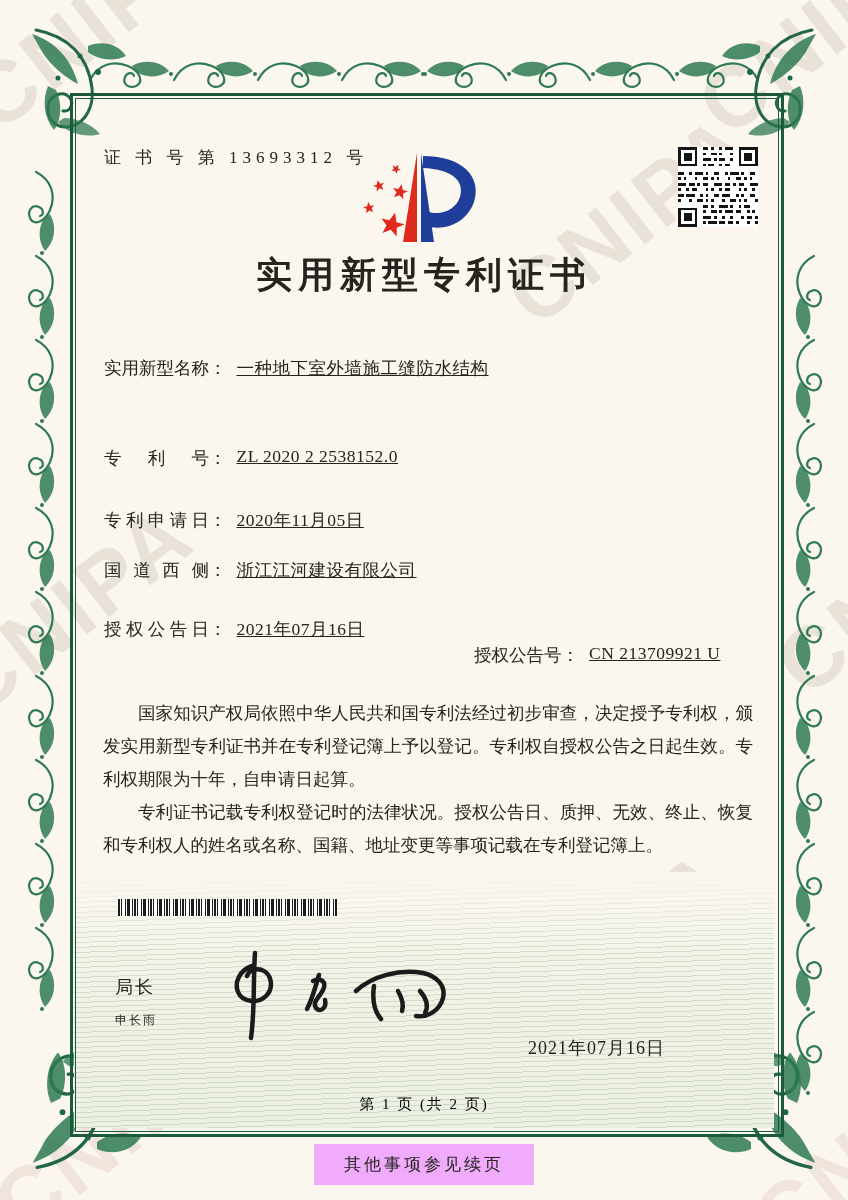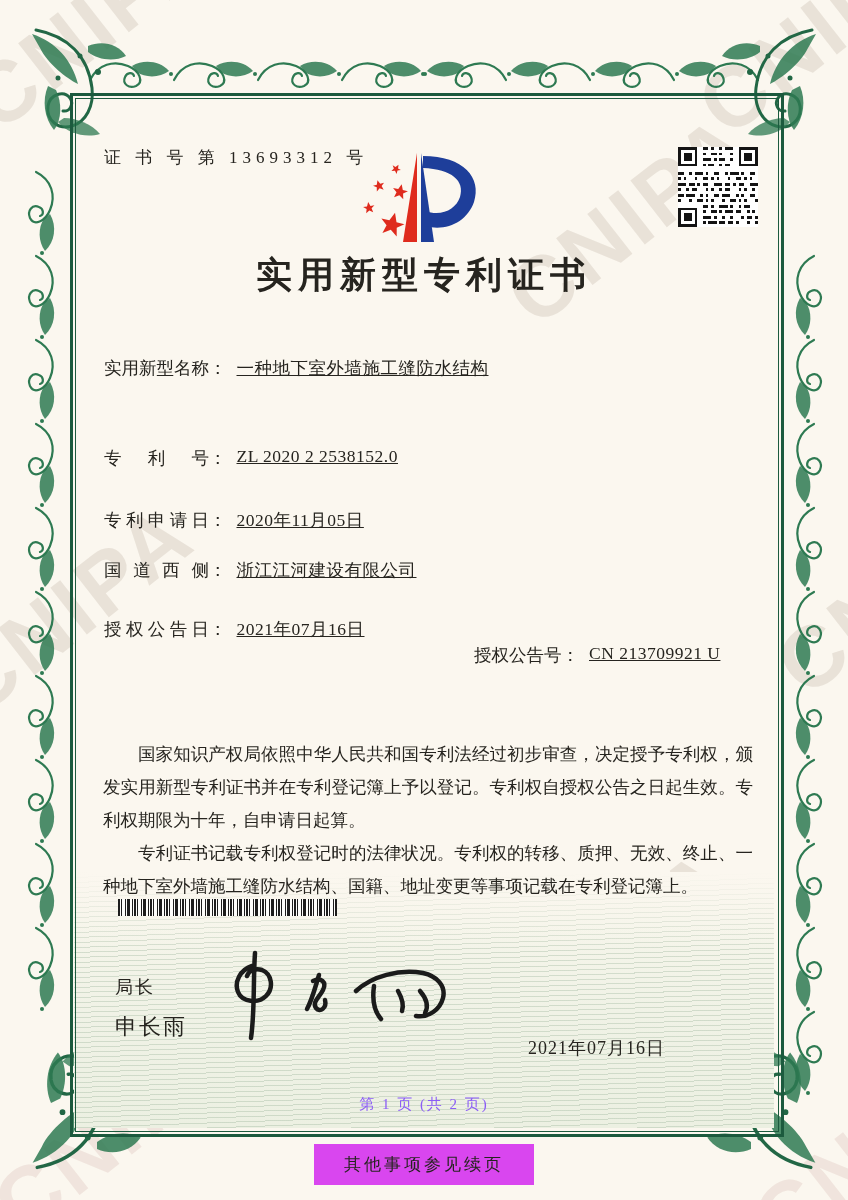--- a/index.html
+++ b/index.html
@@ -71,43 +71,42 @@
     text-align:justify;text-align-last:justify;
     vertical-align:top;
   }
   .fcolon{display:inline-block;vertical-align:top;}
   .fvalue{display:inline-block;margin-left:10px;vertical-align:top;letter-spacing:0.5px;text-decoration:underline;}
   .grant-right{position:absolute;left:370px;top:0;white-space:nowrap;margin-top:26px;}
   .paras{
     position:absolute;left:103px;top:697px;width:650px;
     font-size:17.5px;line-height:33px;
     text-align:justify;
-    margin-top:41px;
   }
   .paras p{margin:0;text-indent:2em;}
   .barcode{
     position:absolute;left:118px;top:899px;width:219px;height:17px;
     background:repeating-linear-gradient(90deg,
       #1d1d1d 0 2px,#fdfdfb 2px 3px,
       #1d1d1d 3px 4px,#fdfdfb 4px 7px,
       #1d1d1d 7px 8px,#fdfdfb 8px 9px,
       #1d1d1d 9px 12px,#fdfdfb 12px 14px,
       #1d1d1d 14px 15px,#fdfdfb 15px 16px);
   }
   .signer-title{position:absolute;left:115px;top:975px;font-size:18px;letter-spacing:2px;}
-  .signer-name{position:absolute;left:115px;top:1012px;font-size:22px;letter-spacing:2px;}
+  .signer-name{position:absolute;left:115px;top:1012px;font-size:12px;letter-spacing:2px;}
   .signature{position:absolute;left:222px;top:948px;}
   .issue-date{position:absolute;left:528px;top:1036px;font-size:18px;letter-spacing:1px;}
   .page-info{
     position:absolute;left:0;top:1095px;width:100%;
-    text-align:center;font-size:15px;letter-spacing:2px;color:#8b5cf6;
+    text-align:center;font-size:15px;letter-spacing:2px;color:#000000;
   }
   .footer-note{
     position:absolute;left:50%;top:1144px;transform:translateX(-50%);
-    background:#d946ef;
+    background:#f0abfc;
     padding:9px 30px;
     font-size:17px;letter-spacing:3px;
     z-index:5;
   }
 </style>
 </head>
 <body>
 
 <div class="page">
 
@@ -251,21 +250,21 @@
 
     <div class="frow" style="top:617px;width:650px;">
       <span class="flabel">授权公告日</span><span class="fcolon">：</span><span class="fvalue">2021年07月16日</span>
       <span class="grant-right">
         <span>授权公告号</span><span>：</span><span class="fvalue">CN 213709921 U</span>
       </span>
     </div>
 
     <div class="paras">
       <p>国家知识产权局依照中华人民共和国专利法经过初步审查，决定授予专利权，颁发实用新型专利证书并在专利登记簿上予以登记。专利权自授权公告之日起生效。专利权期限为十年，自申请日起算。</p>
-      <p>专利证书记载专利权登记时的法律状况。专利权的转移、质押、无效、终止、一种地下室外墙施工缝防水结构、国籍、地址变更等事项记载在专利登记簿上。</p>
+      <p>专利证书记载专利权登记时的法律状况。授权公告日、质押、无效、终止、恢复和专利权人的姓名或名称、国籍、地址变更等事项记载在专利登记簿上。</p>
     </div>
 
     <div class="barcode"></div>
 
     <div class="signer-title">局长</div>
     <div class="signer-name">申长雨</div>
 
     <svg class="signature" width="232" height="96" viewBox="0 0 232 96" aria-hidden="true">
       <g fill="none" stroke="#1b1b1b" stroke-width="4.5" stroke-linecap="round" stroke-linejoin="round">
         <path d="M30,18 C18,22 12,34 16,44 C20,54 36,56 44,48 C52,40 50,26 40,22 C34,20 27,22 25,28"></path>

